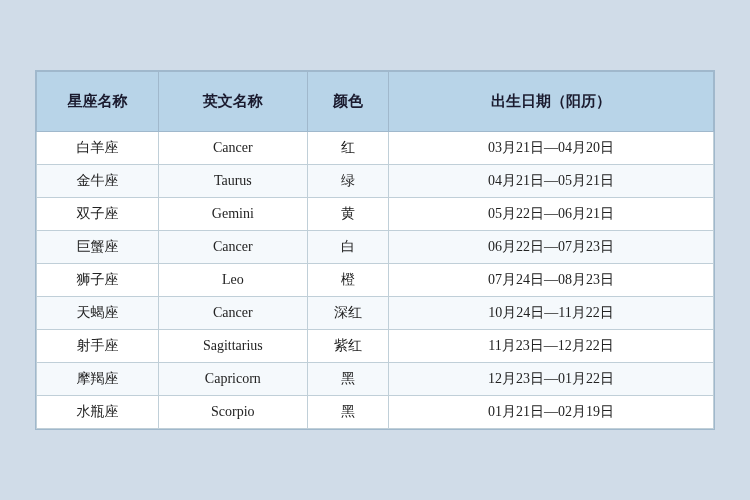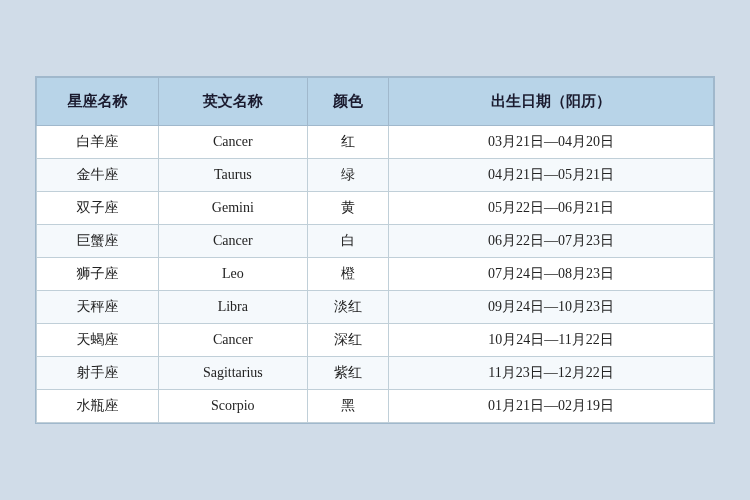--- a/index.html
+++ b/index.html
@@ -19,21 +19,21 @@
     }
     table {
       width: 100%;
       border-collapse: collapse;
     }
     thead tr {
       background: #b8d4e8;
     }
     thead th {
       border: 1px solid #a0b8cc;
-      padding: 14px 6px;
+      padding: 20px 6px;
       text-align: center;
       font-size: 15px;
       font-weight: bold;
       color: #1a1a2e;
     }
     tbody tr {
       background: #ffffff;
     }
     tbody tr:nth-child(even) {
       background: #f5f9fc;
@@ -88,38 +88,38 @@
           <td>白</td>
           <td>06月22日—07月23日</td>
         </tr>
         <tr>
           <td>狮子座</td>
           <td>Leo</td>
           <td>橙</td>
           <td>07月24日—08月23日</td>
         </tr>
         <tr>
-          <td>天秤座</td>
-          <td>Libra</td>
-          <td>淡红</td>
-          <td>09月24日—10月23日</td>
-        </tr>
-        <tr>
           <td>天蝎座</td>
           <td>Cancer</td>
           <td>深红</td>
           <td>10月24日—11月22日</td>
         </tr>
         <tr>
           <td>射手座</td>
           <td>Sagittarius</td>
           <td>紫红</td>
           <td>11月23日—12月22日</td>
         </tr>
         <tr>
+          <td>摩羯座</td>
+          <td>Capricorn</td>
+          <td>黑</td>
+          <td>12月23日—01月22日</td>
+        </tr>
+        <tr>
           <td>水瓶座</td>
           <td>Scorpio</td>
           <td>黑</td>
           <td>01月21日—02月19日</td>
         </tr>
       </tbody>
   </table>
 </div>
 
 </body></html>

